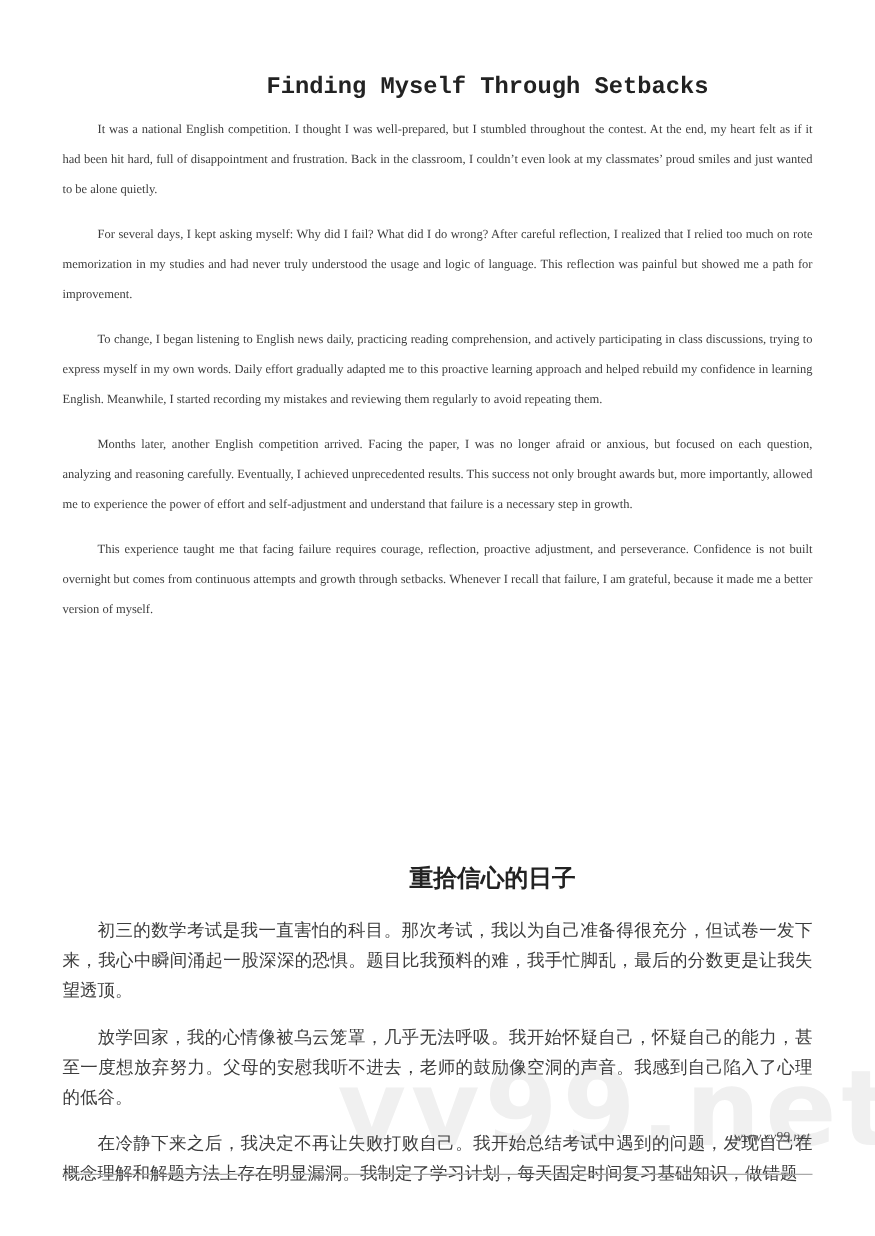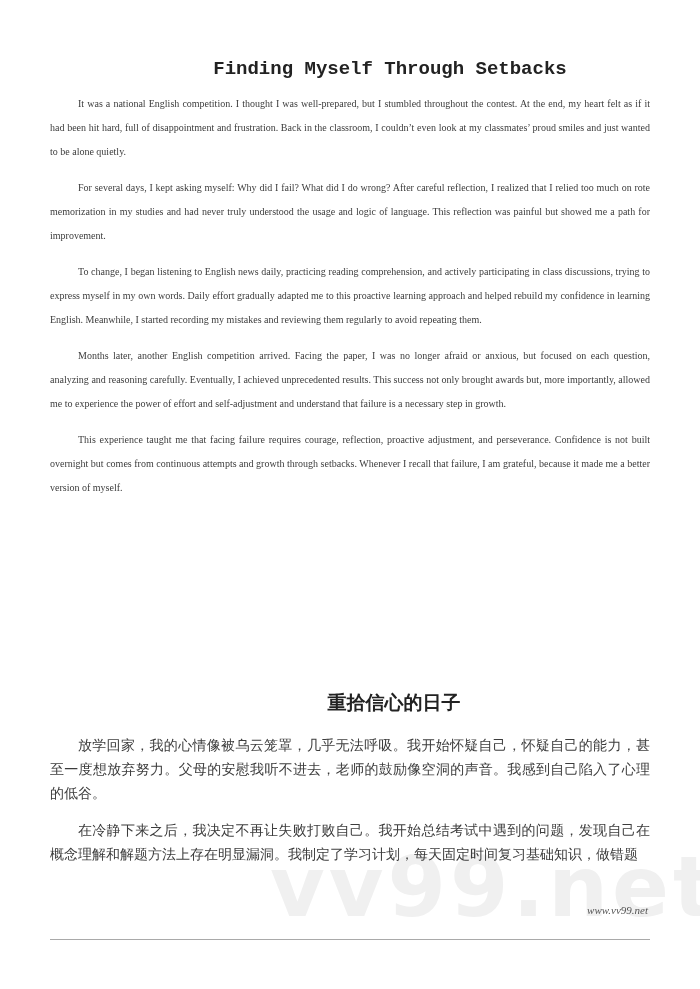--- a/index.html
+++ b/index.html
@@ -56,20 +56,21 @@
       <p>It was a national English competition. I thought I was well-prepared, but I stumbled throughout the contest. At the end, my heart felt as if it had been hit hard, full of disappointment and frustration. Back in the classroom, I couldn’t even look at my classmates’ proud smiles and just wanted to be alone quietly.</p>
       <p>For several days, I kept asking myself: Why did I fail? What did I do wrong? After careful reflection, I realized that I relied too much on rote memorization in my studies and had never truly understood the usage and logic of language. This reflection was painful but showed me a path for improvement.</p>
       <p>To change, I began listening to English news daily, practicing reading comprehension, and actively participating in class discussions, trying to express myself in my own words. Daily effort gradually adapted me to this proactive learning approach and helped rebuild my confidence in learning English. Meanwhile, I started recording my mistakes and reviewing them regularly to avoid repeating them.</p>
       <p>Months later, another English competition arrived. Facing the paper, I was no longer afraid or anxious, but focused on each question, analyzing and reasoning carefully. Eventually, I achieved unprecedented results. This success not only brought awards but, more importantly, allowed me to experience the power of effort and self-adjustment and understand that failure is a necessary step in growth.</p>
       <p>This experience taught me that facing failure requires courage, reflection, proactive adjustment, and perseverance. Confidence is not built overnight but comes from continuous attempts and growth through setbacks. Whenever I recall that failure, I am grateful, because it made me a better version of myself.</p>
     </div>
 
     <div class="zh-title">重拾信心的日子</div>
 
     <div class="zh-body">
+      <p>初三的数学考试是我一直害怕的科目。那次考试，我以为自己准备得很充分，但试卷一发下来，我心中瞬间涌起一股深深的恐惧。题目比我预料的难，我手忙脚乱，最后的分数更是让我失望透顶。</p>
       <p>放学回家，我的心情像被乌云笼罩，几乎无法呼吸。我开始怀疑自己，怀疑自己的能力，甚至一度想放弃努力。父母的安慰我听不进去，老师的鼓励像空洞的声音。我感到自己陷入了心理的低谷。</p>
       <p>在冷静下来之后，我决定不再让失败打败自己。我开始总结考试中遇到的问题，发现自己在概念理解和解题方法上存在明显漏洞。我制定了学习计划，每天固定时间复习基础知识，做错题</p>
     </div>
 
     <div class="footer-rule"></div>
     <div class="footer-text">www.vv99.net</div>
   </div>
 </div>
 
 </body></html>

